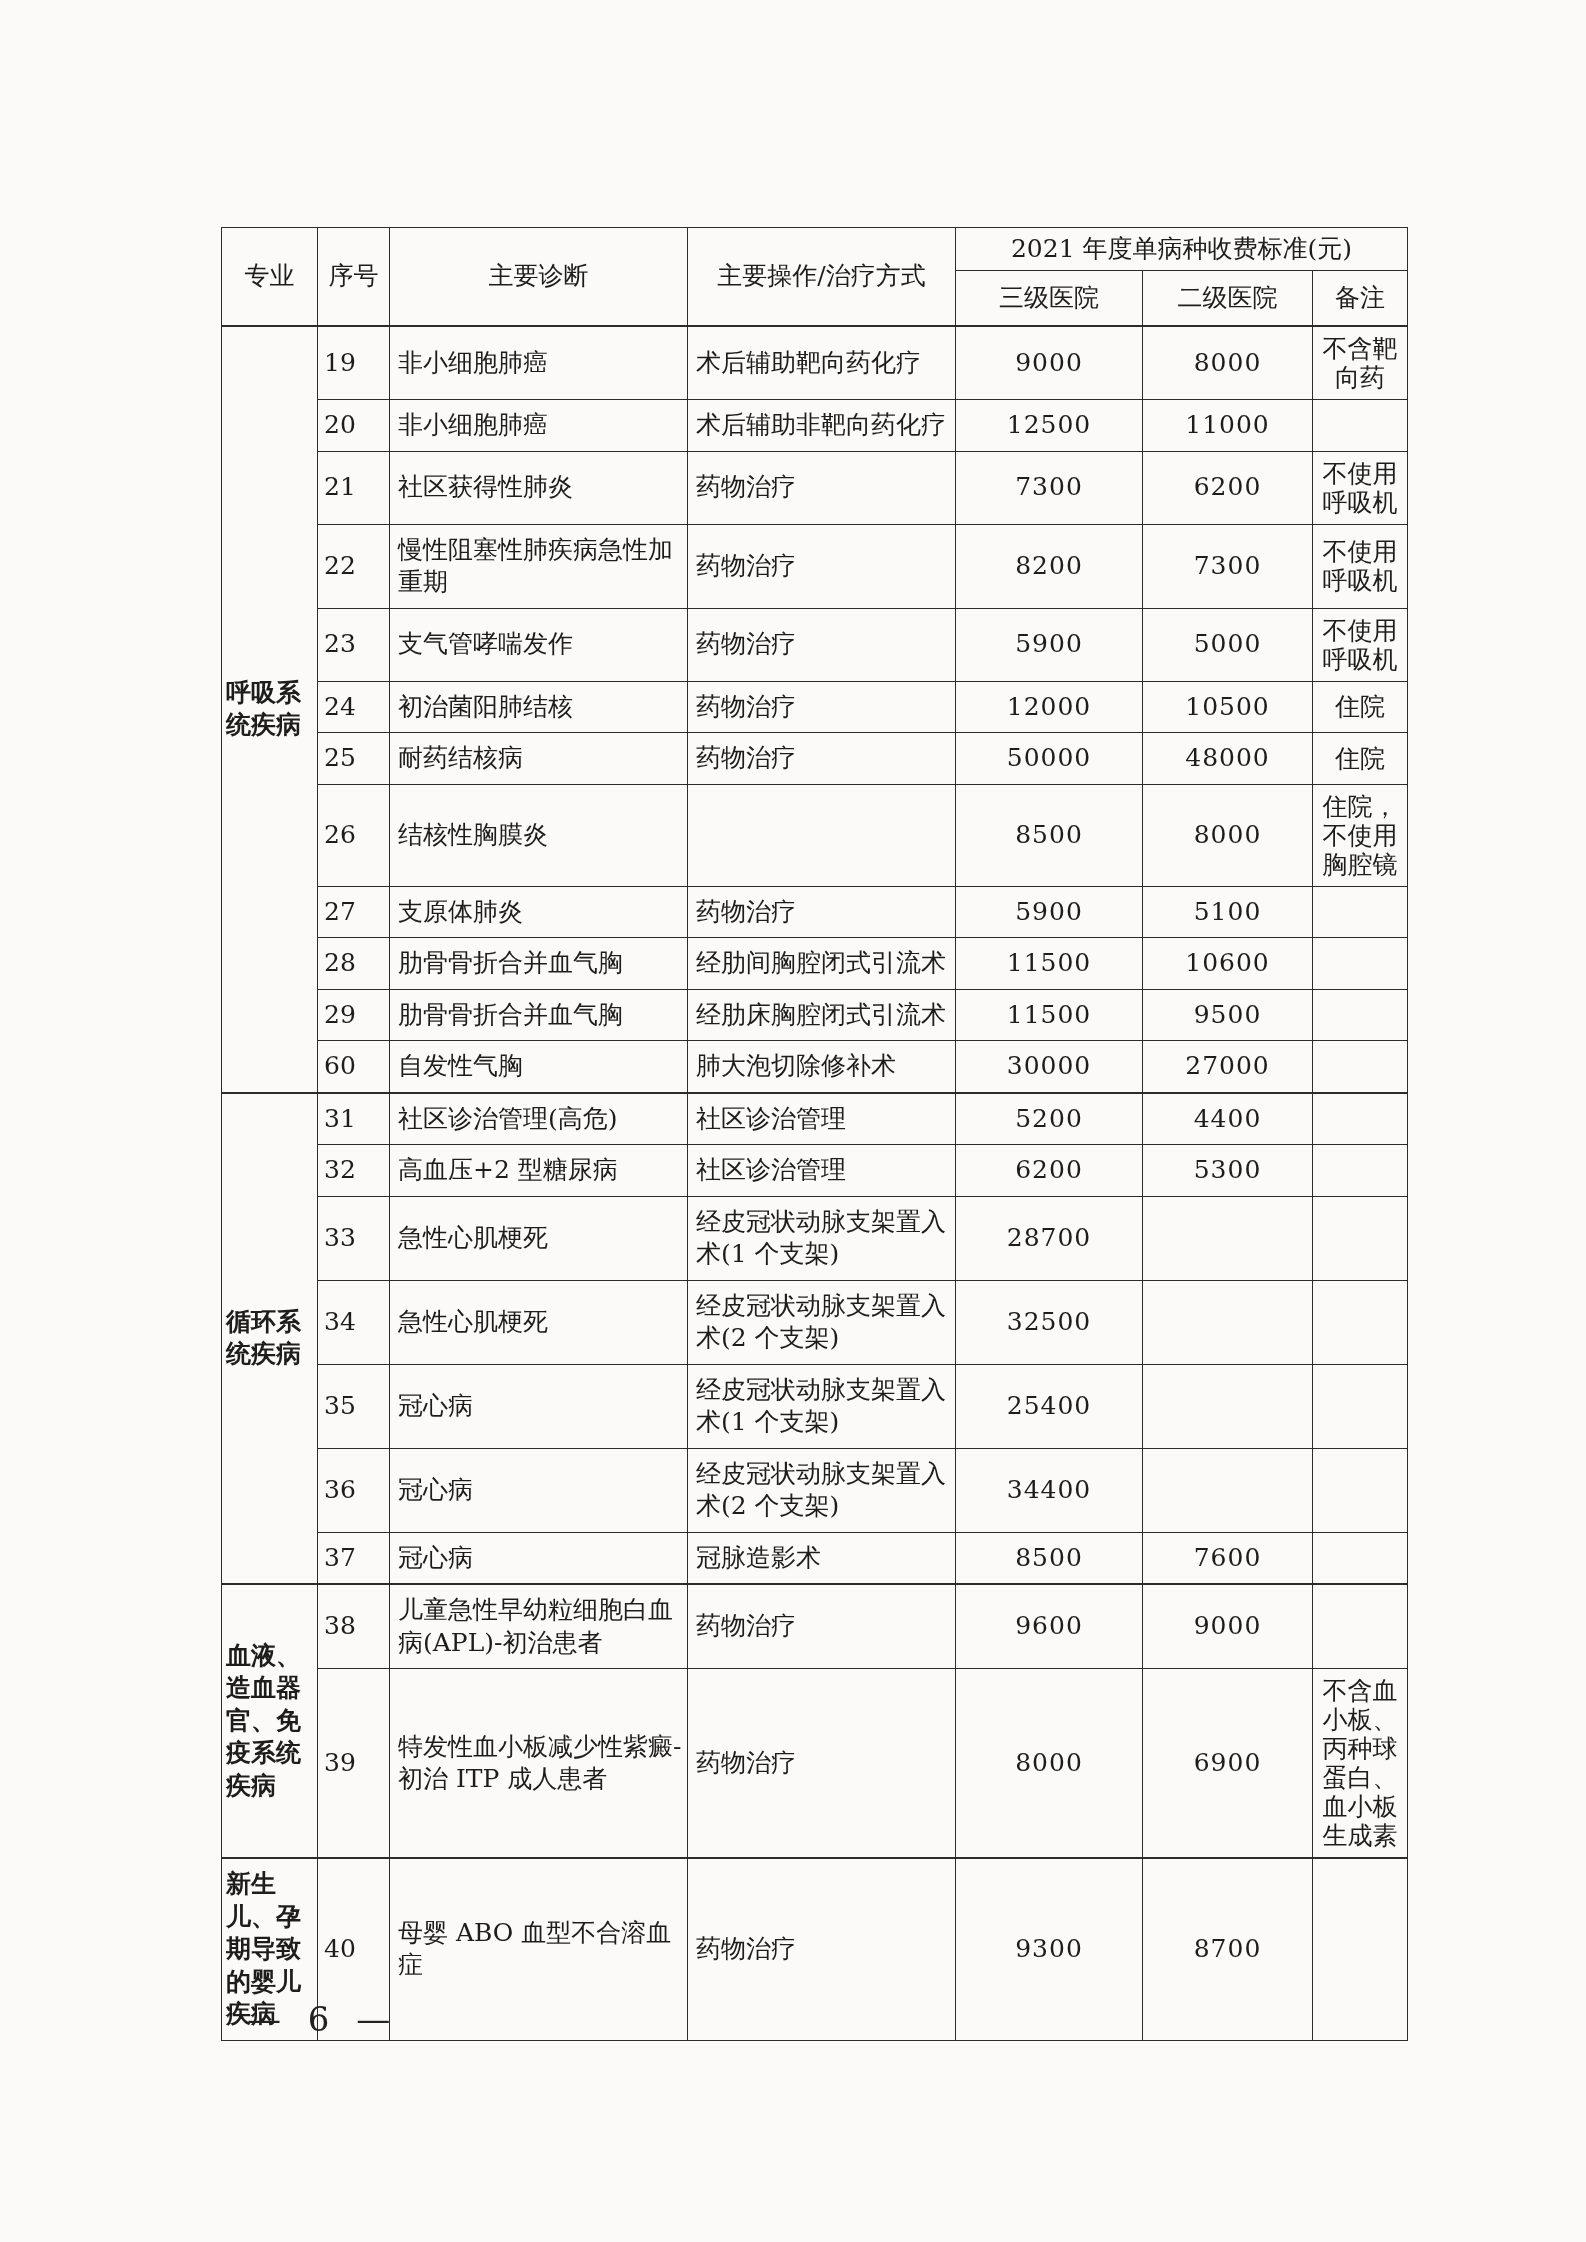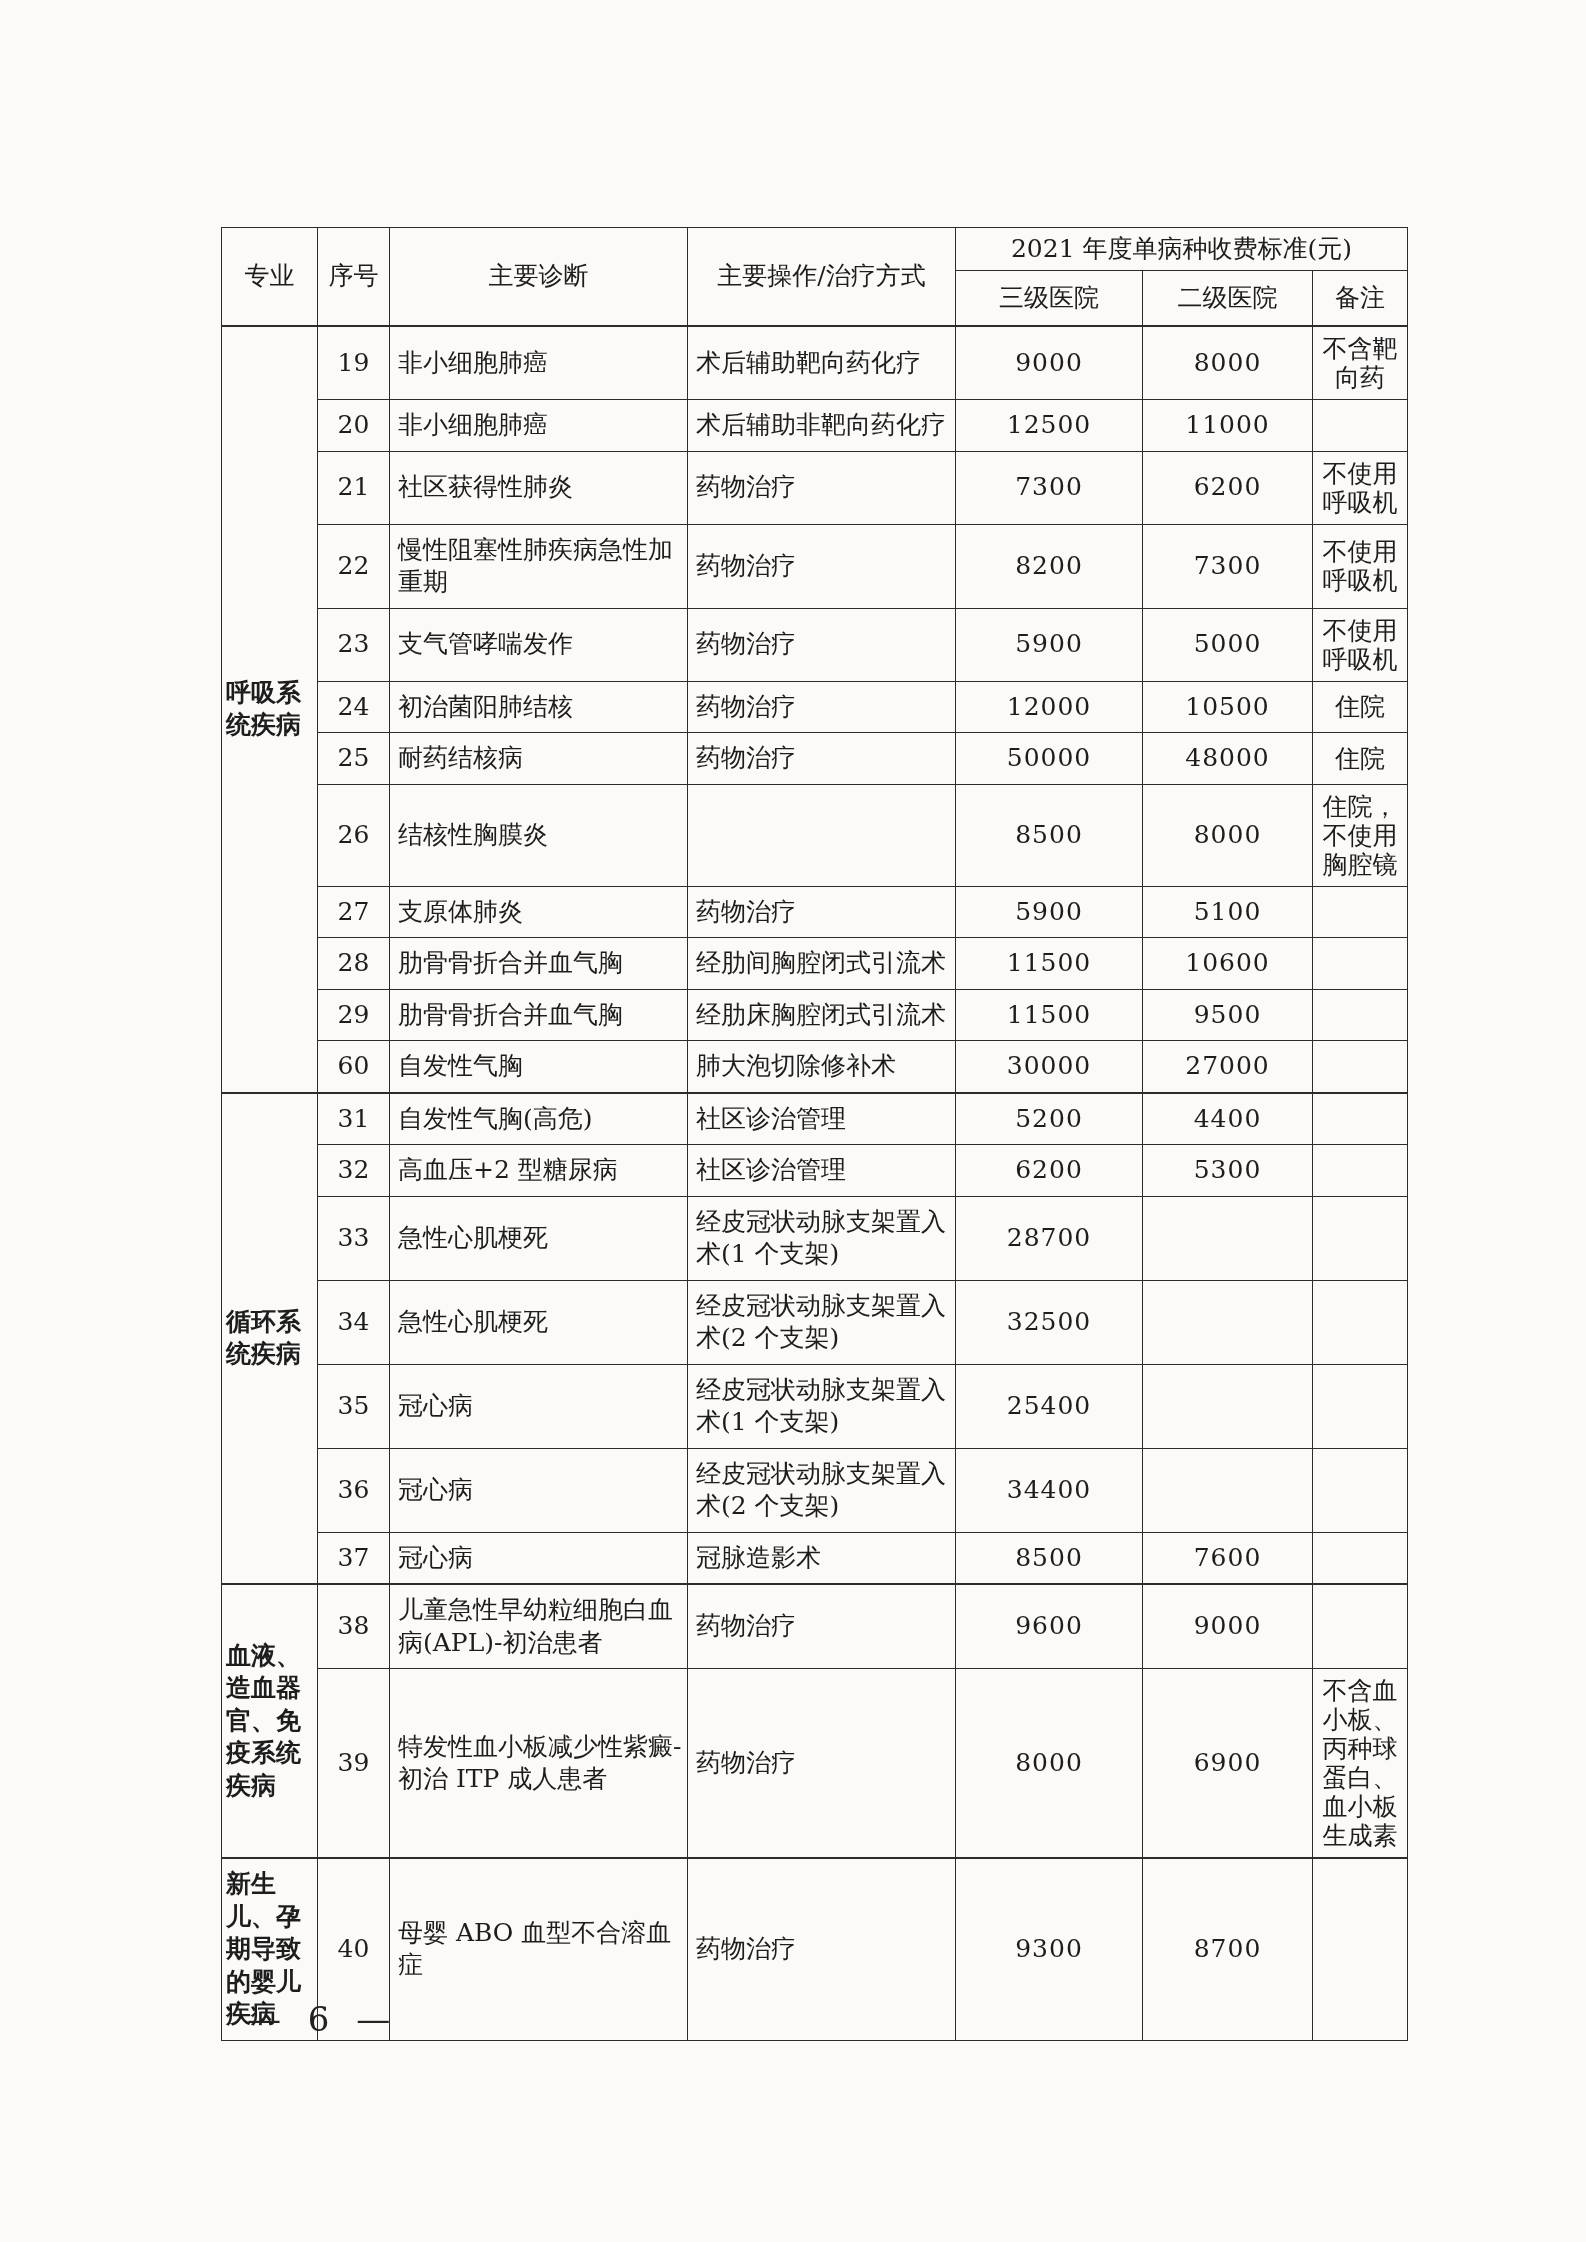--- a/index.html
+++ b/index.html
@@ -37,21 +37,21 @@
   }
   .doc-table thead th { text-align: center; }
   .doc-table thead tr.hrow-1 th { height: 34px; padding: 4px 6px; }
   .doc-table thead tr.hrow-2 th { height: 46px; padding: 4px 6px; margin-top: 15px; }
   td.c-spec {
     text-align: left;
     padding: 9px 4px;
     line-height: 1.3;
     font-weight: bold;
   }
-  td.c-no   { text-align: center; }
+  td.c-no   { }
   td.c-diag { text-align: left; padding-left: 8px; padding-right: 4px; }
   td.c-op   { text-align: left; padding-left: 8px; padding-right: 4px; }
   td.c-fee  { text-align: center; letter-spacing: 1px; }
   td.c-note {
     text-align: center;
     padding: 7px 3px;
     line-height: 1.16;
   }
   tr.section-start td { border-top-width: 2.6px; }
   .page-number {
@@ -187,21 +187,21 @@
           <td class="c-no">60</td>
           <td class="c-diag">自发性气胸</td>
           <td class="c-op">肺大泡切除修补术</td>
           <td class="c-fee">30000</td>
           <td class="c-fee">27000</td>
           <td class="c-note"></td>
         </tr>
         <tr class="section-start">
           <td class="c-spec" rowspan="7">循环系统疾病</td>
           <td class="c-no">31</td>
-          <td class="c-diag">自发性气胸(高危)</td>
+          <td class="c-diag">社区诊治管理(高危)</td>
           <td class="c-op">社区诊治管理</td>
           <td class="c-fee">5200</td>
           <td class="c-fee">4400</td>
           <td class="c-note"></td>
         </tr>
         <tr>
           <td class="c-no">32</td>
           <td class="c-diag">高血压+2 型糖尿病</td>
           <td class="c-op">社区诊治管理</td>
           <td class="c-fee">6200</td>

